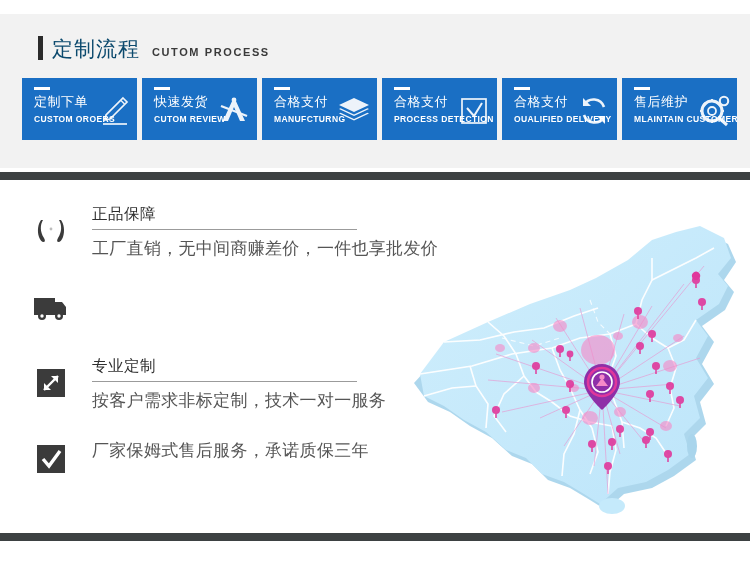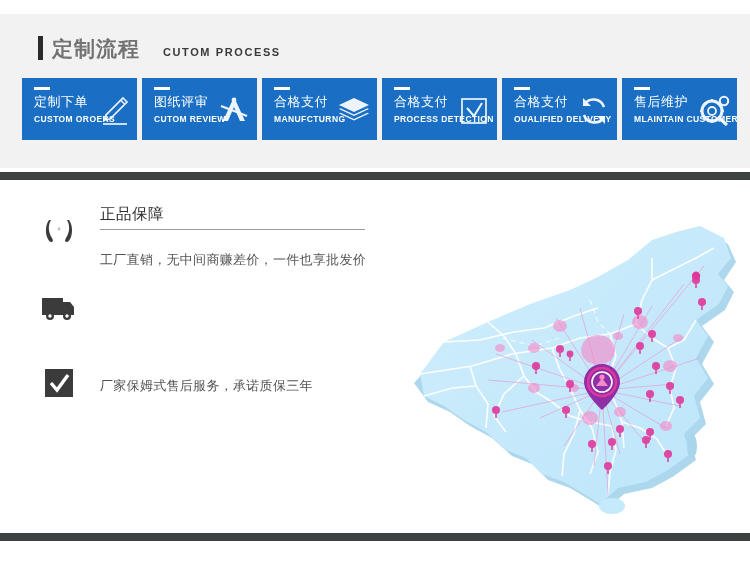--- a/index.html
+++ b/index.html
@@ -37,30 +37,30 @@
   .heading-bar {
     width: 5px;
     height: 24px;
     background: #2b2b2b;
     margin-right: 9px;
     position: relative;
     top: 4px;
   }
   .heading-cn {
     font-size: 21px;
-    color: #737373;
+    color: #0c4a6e;
     letter-spacing: 1px;
-    font-weight: 700;
+    font-weight: 400;
     font-family: "DejaVu Sans", sans-serif;
   }
   .heading-en {
     font-size: 11px;
     color: #3a3a3a;
     letter-spacing: 1.6px;
-    margin-left: 23px;
+    margin-left: 12px;
     font-weight: bold;
   }
 
   .process-row {
     display: flex;
     gap: 5px;
     padding: 15px 0 0 22px;
   }
   .process-card {
     width: 115px;
@@ -121,21 +121,21 @@
     position: absolute;
     right: -6px;
     top: 8px;
     width: 372px;
     height: 340px;
   }
   .map-wrap svg { display:block; width:100%; height:100%; }
 
   .features {
     position: absolute;
-    left: 8px; top: 0;
+    left: 0; top: 0;
     width: 420px;
     padding: 22px 0 0 0;
   }
   .feature {
     display: flex;
     align-items: flex-start;
     height: 76px;
     padding-left: 30px;
     box-sizing: border-box;
   }
@@ -154,24 +154,24 @@
   .feature-title {
     font-size: 15.5px;
     color: #2f2f2f;
     font-family: "DejaVu Sans", sans-serif;
     padding-bottom: 4px;
     border-bottom: 1px solid #9b9b9b;
     width: 265px;
     letter-spacing: 0.5px;
   }
   .feature-desc {
-    font-size: 13px;
+    font-size: 17px;
     color: #555555;
     font-family: "DejaVu Sans", sans-serif;
-    margin-top: 21px;
+    margin-top: 7px;
     letter-spacing: 0.3px;
     white-space: nowrap;
   }
   .bottom-pad { background:#fff; height: 33px; }
 </style>
 </head>
 <body>
 
 <div class="top-strip"></div>
 
@@ -193,21 +193,21 @@
         <svg viewBox="0 0 34 34">
           <path d="M26 4 L30 8 L13 25 L8 26 L9 21 Z" fill="none" stroke="#fff" stroke-width="1.7"></path>
           <path d="M24 6.5 L27.5 10" stroke="#fff" stroke-width="1.4"></path>
           <path d="M6 30 H30" stroke="#fff" stroke-width="1.7"></path>
         </svg>
       </div>
     </div>
 
     <div class="process-card">
       <div class="card-dash"></div>
-      <div class="card-cn">图纸评审</div>
+      <div class="card-cn">快速发货</div>
       <div class="card-en">CUTOM REVIEW</div>
       <div class="card-icon">
         <svg viewBox="0 0 34 34">
           <path d="M16 5 L6 27 L11 27 L17 13 L23 27 L28 27 L18 5 Z" fill="#fff"></path>
           <path d="M4 12 L30 22" stroke="#fff" stroke-width="2.4" fill="none"></path>
           <circle cx="17" cy="6" r="2.4" fill="#fff"></circle>
         </svg>
       </div>
     </div>
 
@@ -499,20 +499,34 @@
           <path d="M25 16 L32 16 L36 21 L36 26 L25 26 Z" fill="#3b3b3b"></path>
           <rect x="4" y="26" width="32" height="3" fill="#3b3b3b"></rect>
           <circle cx="12" cy="30" r="4" fill="#3b3b3b"></circle>
           <circle cx="12" cy="30" r="1.7" fill="#ffffff"></circle>
           <circle cx="29" cy="30" r="4" fill="#3b3b3b"></circle>
           <circle cx="29" cy="30" r="1.7" fill="#ffffff"></circle>
         </svg>
       </div>
     </div>
 
+    <div class="feature">
+      <div class="feature-icon">
+        <svg viewBox="0 0 42 42">
+          <rect x="7" y="7" width="28" height="28" fill="#3b3b3b"></rect>
+          <path d="M14 28 L28 14" stroke="#ffffff" stroke-width="2.4"></path>
+          <path d="M28 14 L28 21 L21 14 Z" fill="#ffffff"></path>
+          <path d="M14 28 L14 21 L21 28 Z" fill="#ffffff"></path>
+        </svg>
+      </div>
+      <div class="feature-text">
+        <div class="feature-title">专业定制</div>
+        <div class="feature-desc">按客户需求非标定制，技术一对一服务</div>
+      </div>
+    </div>
 
     <div class="feature">
       <div class="feature-icon">
         <svg viewBox="0 0 42 42">
           <rect x="7" y="7" width="28" height="28" fill="#3b3b3b"></rect>
           <path d="M13 21 L19 28 L30 13" fill="none" stroke="#ffffff" stroke-width="3.4"></path>
         </svg>
       </div>
       <div class="feature-text">
         <div class="feature-desc">厂家保姆式售后服务，承诺质保三年</div>

